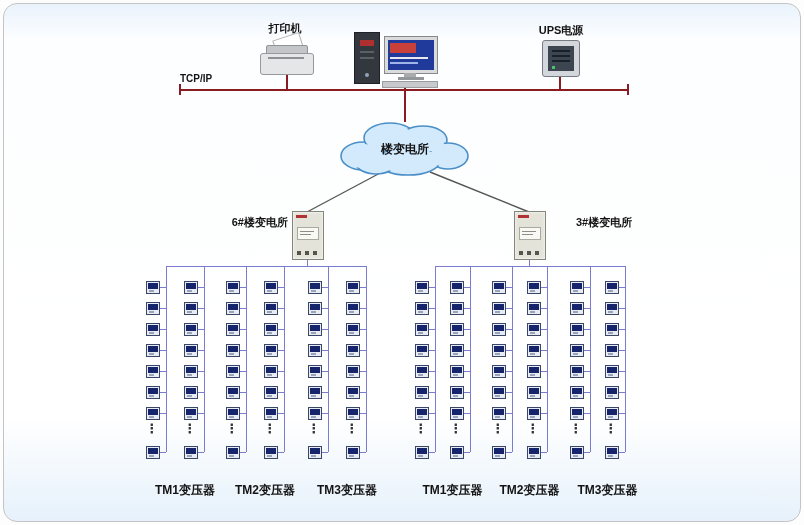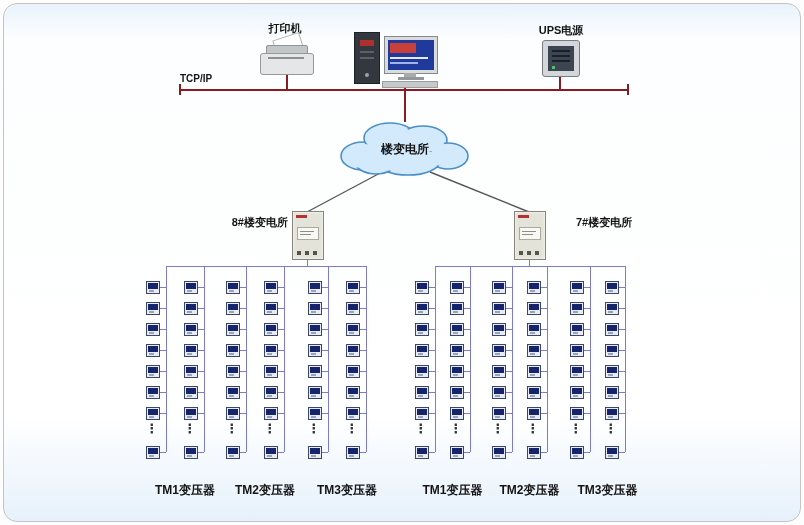--- a/index.html
+++ b/index.html
@@ -383,15 +383,15 @@
     <div class="gw-logo"></div>
     <div class="gw-label">
       <div class="gw-l1"></div>
       <div class="gw-l2"></div>
     </div>
     <div class="gw-p1"></div>
     <div class="gw-p2"></div>
     <div class="gw-p3"></div>
   </div>
 
-  <div class="lbl" style="left:208px;top:215px;width:80px;text-align:right;font-size:11px;">8#楼变电所</div>
-  <div class="lbl" style="left:576px;top:215px;width:80px;text-align:left;font-size:11px;">7#楼变电所</div>
+  <div class="lbl" style="left:208px;top:215px;width:80px;text-align:right;font-size:11px;">6#楼变电所</div>
+  <div class="lbl" style="left:576px;top:215px;width:80px;text-align:left;font-size:11px;">3#楼变电所</div>
 </div>
 
 </body></html>

